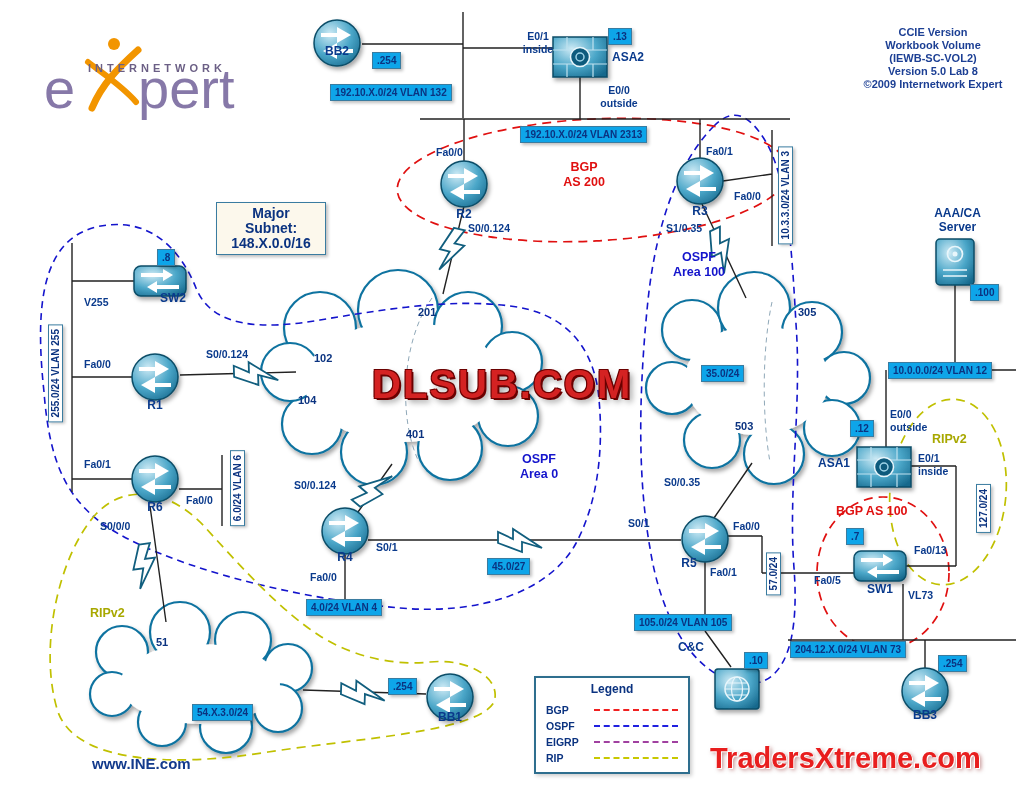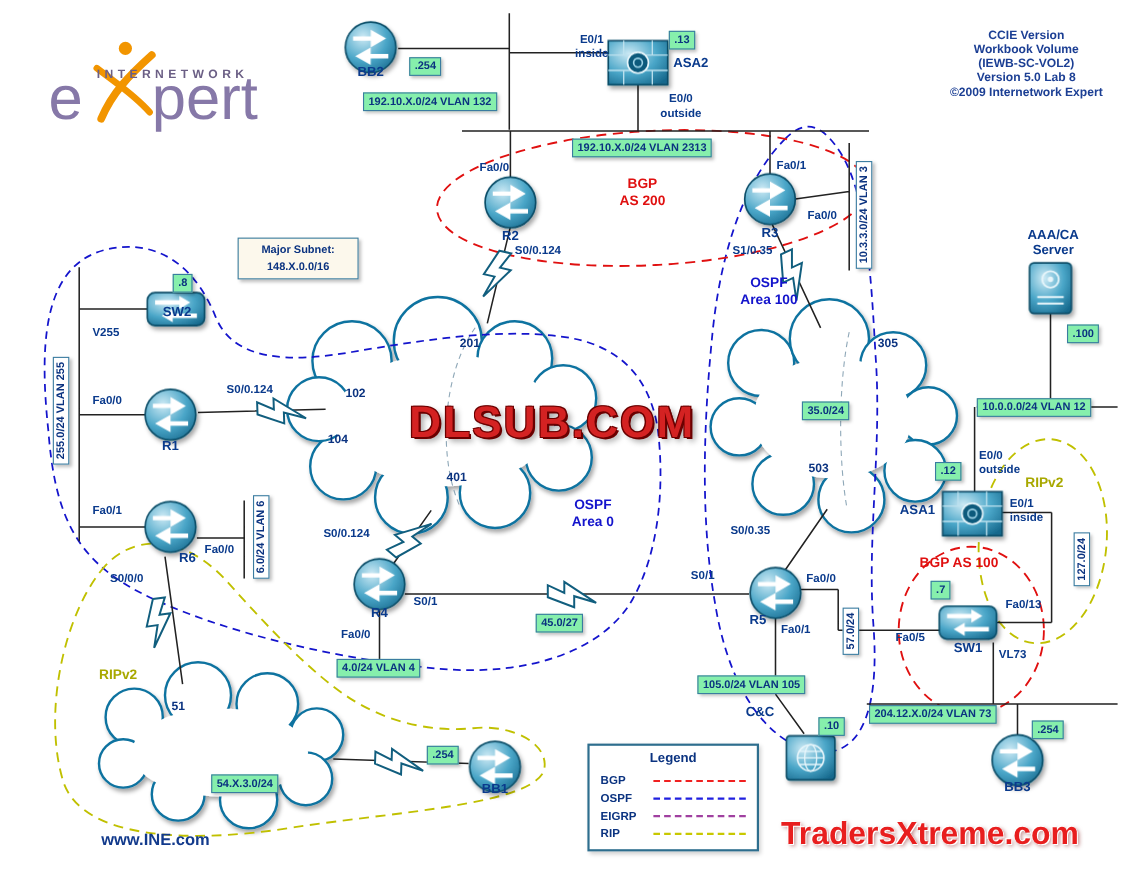--- a/index.html
+++ b/index.html
@@ -1,33 +1,33 @@
 <!DOCTYPE html>
 <html><head>
 <meta charset="utf-8">
 <style>
   html,body{margin:0;padding:0;background:#fff;}
   #canvas{position:relative;width:1024px;height:791px;background:#fff;overflow:hidden;
           font-family:"Liberation Sans",sans-serif;}
   #canvas svg.net{position:absolute;left:0;top:0;z-index:1;}
   .abs{position:absolute;z-index:3;white-space:nowrap;}
-  .lbl-box{position:absolute;z-index:4;background:#86efac;border:1px solid #3a7ca0;color:#0b3380;
+  .lbl-box{position:absolute;z-index:4;background:#0ea5e9;border:1px solid #3a7ca0;color:#0b3380;
            font-weight:700;font-size:10px;line-height:13px;padding:1px 4px;white-space:nowrap;
            box-shadow:2px 2px 3px rgba(0,0,0,.25);}
   .vbox{position:absolute;z-index:4;background:#fff;border:1px solid #3a7ca0;color:#0b3380;
         font-weight:700;font-size:10px;padding:4px 1px;white-space:nowrap;
         writing-mode:vertical-rl;transform:rotate(180deg);
         box-shadow:-2px -2px 3px rgba(0,0,0,.25);}
   .port{position:absolute;z-index:3;color:#0a3a8c;font-weight:700;font-size:10.5px;line-height:13px;white-space:nowrap;}
   .dev-name{position:absolute;z-index:3;color:#0a3a8c;font-weight:700;font-size:12px;text-align:center;white-space:nowrap;}
   .cloud-lbl{position:absolute;z-index:3;color:#0b3380;font-weight:700;font-size:11px;white-space:nowrap;}
   .zone{position:absolute;z-index:3;font-weight:700;font-size:12.5px;text-align:center;line-height:15px;white-space:nowrap;}
   .note-box{position:absolute;z-index:4;background:#fcf8ec;border:1.5px solid #3a7ca0;color:#0b3380;
-            font-weight:700;font-size:10px;line-height:15px;text-align:center;padding:3px 8px;
-            box-shadow:2px 2px 3px rgba(0,0,0,.25);margin-top:14px;}
+            font-weight:700;font-size:14px;line-height:15px;text-align:center;padding:3px 8px;
+            box-shadow:2px 2px 3px rgba(0,0,0,.25);}
   .legend{position:absolute;z-index:4;background:#fff;border:2px solid #2e6e8e;width:152px;
           box-shadow:2px 2px 4px rgba(0,0,0,.2);padding-bottom:6px;}
   .legend-title{color:#0b3380;font-weight:700;font-size:12px;text-align:center;margin:4px 0 6px 0;}
   .legend-row{display:flex;align-items:center;padding:1px 10px;gap:6px;height:14px;}
   .legend-row .llab{color:#0b3380;font-weight:700;font-size:10.5px;width:42px;}
   .legend-row .dash{flex:1;border-top:2px dashed #888;height:0;}
   .wm-top{position:absolute;z-index:6;font-family:"Liberation Serif",serif;font-weight:700;
           font-size:40px;color:#000;letter-spacing:1px;}
   .wm-center{position:absolute;z-index:6;font-weight:700;font-size:40px;letter-spacing:2px;
              color:#d42222;text-shadow:2px 2px 0 #6b0000,-1px -1px 0 #6b0000,1px -1px 0 #6b0000,-1px 1px 0 #6b0000,4px 4px 6px rgba(0,0,0,.4);}
@@ -217,21 +217,21 @@
   <div>Area 100</div>
 </div>
 <div class="zone" style="left: 508px; top: 452px; width: 62px; color: rgb(20, 20, 204);">
   <div>OSPF</div>
   <div>Area 0</div>
 </div>
 <div class="zone" style="left: 90px; top: 606px; color: rgb(168, 168, 0);">RIPv2</div>
 <div class="zone" style="left: 932px; top: 432px; color: rgb(168, 168, 0);">RIPv2</div>
 <div class="zone" style="left: 836px; top: 504px; color: rgb(224, 16, 16);">BGP AS 100</div>
 
-<div class="dev-name" style="left:314px;top:58px;width:46px;">BB2</div>
+<div class="dev-name" style="left:314px;top:44px;width:46px;">BB2</div>
 <div class="lbl-box" style="left:372px;top:52px;">.254</div>
 
 <div class="port" style="left:518px;top:30px;width:40px;text-align:center;">
   <div>E0/1</div>
   <div>inside</div>
 </div>
 <div class="lbl-box" style="left:608px;top:28px;">.13</div>
 <div class="dev-name" style="left:612px;top:50px;">ASA2</div>
 <div class="port" style="left:594px;top:84px;width:50px;text-align:center;">
   <div>E0/0</div>
@@ -248,52 +248,52 @@
 <div class="dev-name" style="left:677px;top:204px;width:46px;">R3</div>
 <div class="port" style="left:706px;top:145px;">Fa0/1</div>
 <div class="port" style="left:734px;top:190px;">Fa0/0</div>
 <div class="port" style="left:666px;top:222px;">S1/0.35</div>
 <div class="vbox" style="left:778px;top:146px;">10.3.3.0/24 VLAN 3</div>
 
 <div class="dev-name" style="left:915px;top:206px;width:85px;">
   <div>AAA/CA</div>
   <div>Server</div>
 </div>
-<div class="lbl-box" style="left:970px;top:295px;">.100</div>
+<div class="lbl-box" style="left:970px;top:284px;">.100</div>
 <div class="lbl-box" style="left:888px;top:362px;">10.0.0.0/24  VLAN 12</div>
 
-<div class="dev-name" style="left:136px;top:276px;width:50px;">SW2</div>
+<div class="dev-name" style="left:136px;top:291px;width:50px;text-align:right;">SW2</div>
 <div class="lbl-box" style="left:157px;top:249px;">.8</div>
 <div class="port" style="left:84px;top:296px;">V255</div>
 <div class="vbox" style="left:48px;top:324px;">255.0/24 VLAN 255</div>
 
 <div class="dev-name" style="left:132px;top:398px;width:46px;">R1</div>
 <div class="port" style="left:84px;top:358px;">Fa0/0</div>
 <div class="port" style="left:206px;top:348px;">S0/0.124</div>
 
-<div class="dev-name" style="left:132px;top:500px;width:46px;text-align:right;">R6</div>
+<div class="dev-name" style="left:132px;top:500px;width:46px;">R6</div>
 <div class="port" style="left:84px;top:458px;">Fa0/1</div>
 <div class="port" style="left:186px;top:494px;">Fa0/0</div>
 <div class="vbox" style="left:230px;top:450px;">6.0/24 VLAN 6</div>
 <div class="port" style="left:100px;top:520px;">S0/0/0</div>
 
 <div class="cloud-lbl" style="left:418px;top:306px;">201</div>
 <div class="cloud-lbl" style="left:298px;top:352px;margin-left:16px;">102</div>
 <div class="cloud-lbl" style="left:298px;top:394px;">104</div>
 <div class="cloud-lbl" style="left:406px;top:428px;">401</div>
 
 <div class="dev-name" style="left:322px;top:550px;width:46px;">R4</div>
 <div class="port" style="left:294px;top:479px;">S0/0.124</div>
 <div class="port" style="left:376px;top:541px;">S0/1</div>
 <div class="port" style="left:310px;top:571px;">Fa0/0</div>
 <div class="lbl-box" style="left:306px;top:599px;">4.0/24 VLAN 4</div>
 <div class="lbl-box" style="left:487px;top:558px;">45.0/27</div>
 
 <div class="cloud-lbl" style="left:798px;top:306px;">305</div>
-<div class="lbl-box" style="left:729px;top:365px;">35.0/24</div>
+<div class="lbl-box" style="left:701px;top:365px;">35.0/24</div>
 <div class="cloud-lbl" style="left:735px;top:420px;">503</div>
 
 <div class="port" style="left:664px;top:476px;">S0/0.35</div>
 <div class="dev-name" style="left:668px;top:556px;width:42px;">R5</div>
 <div class="port" style="left:628px;top:517px;">S0/1</div>
 <div class="port" style="left:733px;top:520px;">Fa0/0</div>
 <div class="port" style="left:710px;top:566px;">Fa0/1</div>
 <div class="vbox" style="left:766px;top:552px;">57.0/24</div>
 <div class="lbl-box" style="left:634px;top:614px;">105.0/24 VLAN 105</div>
 

